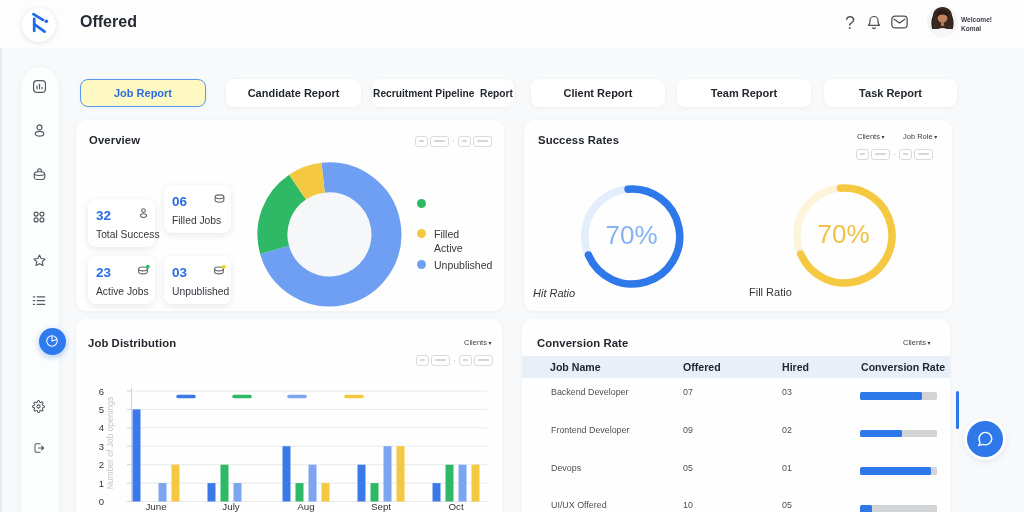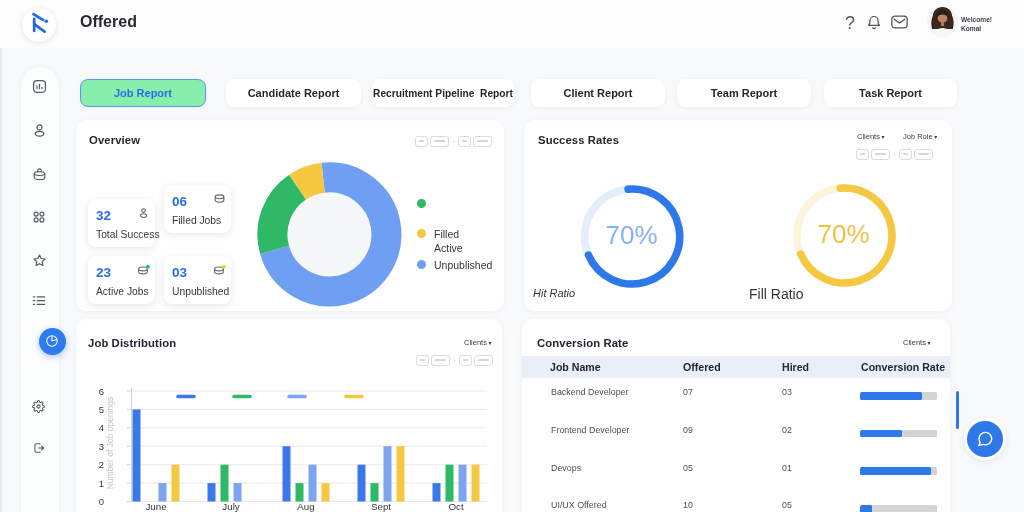--- a/index.html
+++ b/index.html
@@ -109,21 +109,21 @@
   <circle cx="12" cy="12" r="3"></circle>
   <path d="M19.4 15a1.65 1.65 0 0 0 .33 1.82l.06.06a2 2 0 0 1-2.83 2.83l-.06-.06a1.65 1.65 0 0 0-1.82-.33 1.65 1.65 0 0 0-1 1.51V21a2 2 0 0 1-4 0v-.09A1.65 1.65 0 0 0 9 19.4a1.65 1.65 0 0 0-1.82.33l-.06.06a2 2 0 0 1-2.83-2.83l.06-.06a1.65 1.65 0 0 0 .33-1.82 1.65 1.65 0 0 0-1.51-1H3a2 2 0 0 1 0-4h.09A1.65 1.65 0 0 0 4.6 9a1.65 1.65 0 0 0-.33-1.82l-.06-.06a2 2 0 0 1 2.83-2.83l.06.06a1.65 1.65 0 0 0 1.82.33H9a1.65 1.65 0 0 0 1-1.51V3a2 2 0 0 1 4 0v.09a1.65 1.65 0 0 0 1 1.51 1.65 1.65 0 0 0 1.82-.33l.06-.06a2 2 0 0 1 2.83 2.83l-.06.06a1.65 1.65 0 0 0-.33 1.82V9a1.65 1.65 0 0 0 1.51 1H21a2 2 0 0 1 0 4h-.09a1.65 1.65 0 0 0-1.51 1z"></path>
 </svg>
 
 <svg class="abs" style="left:32px;top:441px" width="13" height="14" viewBox="0 0 24 24" fill="none" stroke="#555a61" stroke-width="1.9" stroke-linecap="round" stroke-linejoin="round">
   <path d="M15 4 H8 a2.5 2.5 0 0 0-2.5 2.5 v11 A2.5 2.5 0 0 0 8 20 h7"></path>
   <path d="M12 12 h9"></path>
     <path d="M18 8.5 L21.5 12 L18 15.5" fill="#555a61"></path>
 </svg>
 
-<div class="abs" style="left:80px;top:79px;width:126px;height:28px;background:#86efac;border:1.4px solid #5b96ef;border-radius:8px;display:flex;align-items:center;justify-content:center;font-size:11px;font-weight:700;color:#2b6ce6;box-shadow:0 1px 4px rgba(30,40,60,0.05);">Job Report</div>
+<div class="abs" style="left:80px;top:79px;width:126px;height:28px;background:#fef9c3;border:1.4px solid #5b96ef;border-radius:8px;display:flex;align-items:center;justify-content:center;font-size:11px;font-weight:700;color:#2b6ce6;box-shadow:0 1px 4px rgba(30,40,60,0.05);">Job Report</div>
 <div class="tab abs" style="left:226px;top:79px;width:135px;">Candidate Report</div>
 <div class="tab abs" style="left:372px;top:79px;width:142px;font-size:10.2px;white-space:nowrap;">Recruitment Pipeline&nbsp; Report</div>
 <div class="tab abs" style="left:531px;top:79px;width:134px;">Client Report</div>
 <div class="tab abs" style="left:677px;top:79px;width:134px;">Team Report</div>
 <div class="tab abs" style="left:824px;top:79px;width:133px;">Task Report</div>
 <style>.tab{height:28px;background:#fff;border-radius:8px;display:flex;align-items:center;justify-content:center;font-size:11px;font-weight:700;color:#23272e;box-shadow:0 1px 4px rgba(30,40,60,0.05);}</style>
 
 <div class="card" style="left:76px;top:120px;width:428px;height:191px;"></div>
 <div class="abs ctitle" style="left:89px;top:134px;">Overview</div>
 <div class="pager" style="left:415px;top:135.5px;">
@@ -213,21 +213,21 @@
   <circle cx="632.2" cy="236.5" r="47.5" fill="none" stroke="#e3edfc" stroke-width="7.5"></circle>
   <path d="M 628.06 189.18 A 47.5 47.5 0 1 1 588.48 255.06" fill="none" stroke="#2e78ea" stroke-width="7.5" stroke-linecap="round"></path>
 </svg>
 <div class="abs" style="left:605px;top:220px;width:53px;text-align:center;font-size:26px;color:#85b2f3;">70%</div>
 <div class="abs" style="left:533px;top:287px;font-size:11px;color:#33373d;font-style:italic;">Hit Ratio</div>
 <svg class="abs" style="left:792px;top:183px" width="105" height="105" viewBox="792 183 105 105">
   <circle cx="844.5" cy="235.5" r="47.5" fill="none" stroke="#fdf4db" stroke-width="7.5"></circle>
   <path d="M 840.36 188.18 A 47.5 47.5 0 1 1 800.78 254.06" fill="none" stroke="#f5c842" stroke-width="7.5" stroke-linecap="round"></path>
 </svg>
 <div class="abs" style="left:817px;top:219px;width:53px;text-align:center;font-size:26px;color:#f0c143;">70%</div>
-<div class="abs" style="left:749px;top:286px;font-size:14px;color:#33373d;">Fill Ratio</div>
+<div class="abs" style="left:749px;top:286px;font-size:11px;color:#33373d;">Fill Ratio</div>
 
 <div class="card" style="left:76px;top:319px;width:426px;height:240px;border-radius:10px 10px 0 0;"></div>
 <div class="abs ctitle" style="left:88px;top:337px;">Job Distribution</div>
 <div class="abs drop" style="left:464px;top:338px;">Clients</div>
 <div class="pager" style="left:416px;top:354.5px;">
   <div class="pbtn" style="width:13px;">
       <span style="width:5px;"></span>
     </div>
   <div class="pbtn" style="width:19px;">
       <span style="width:11px;"></span>

